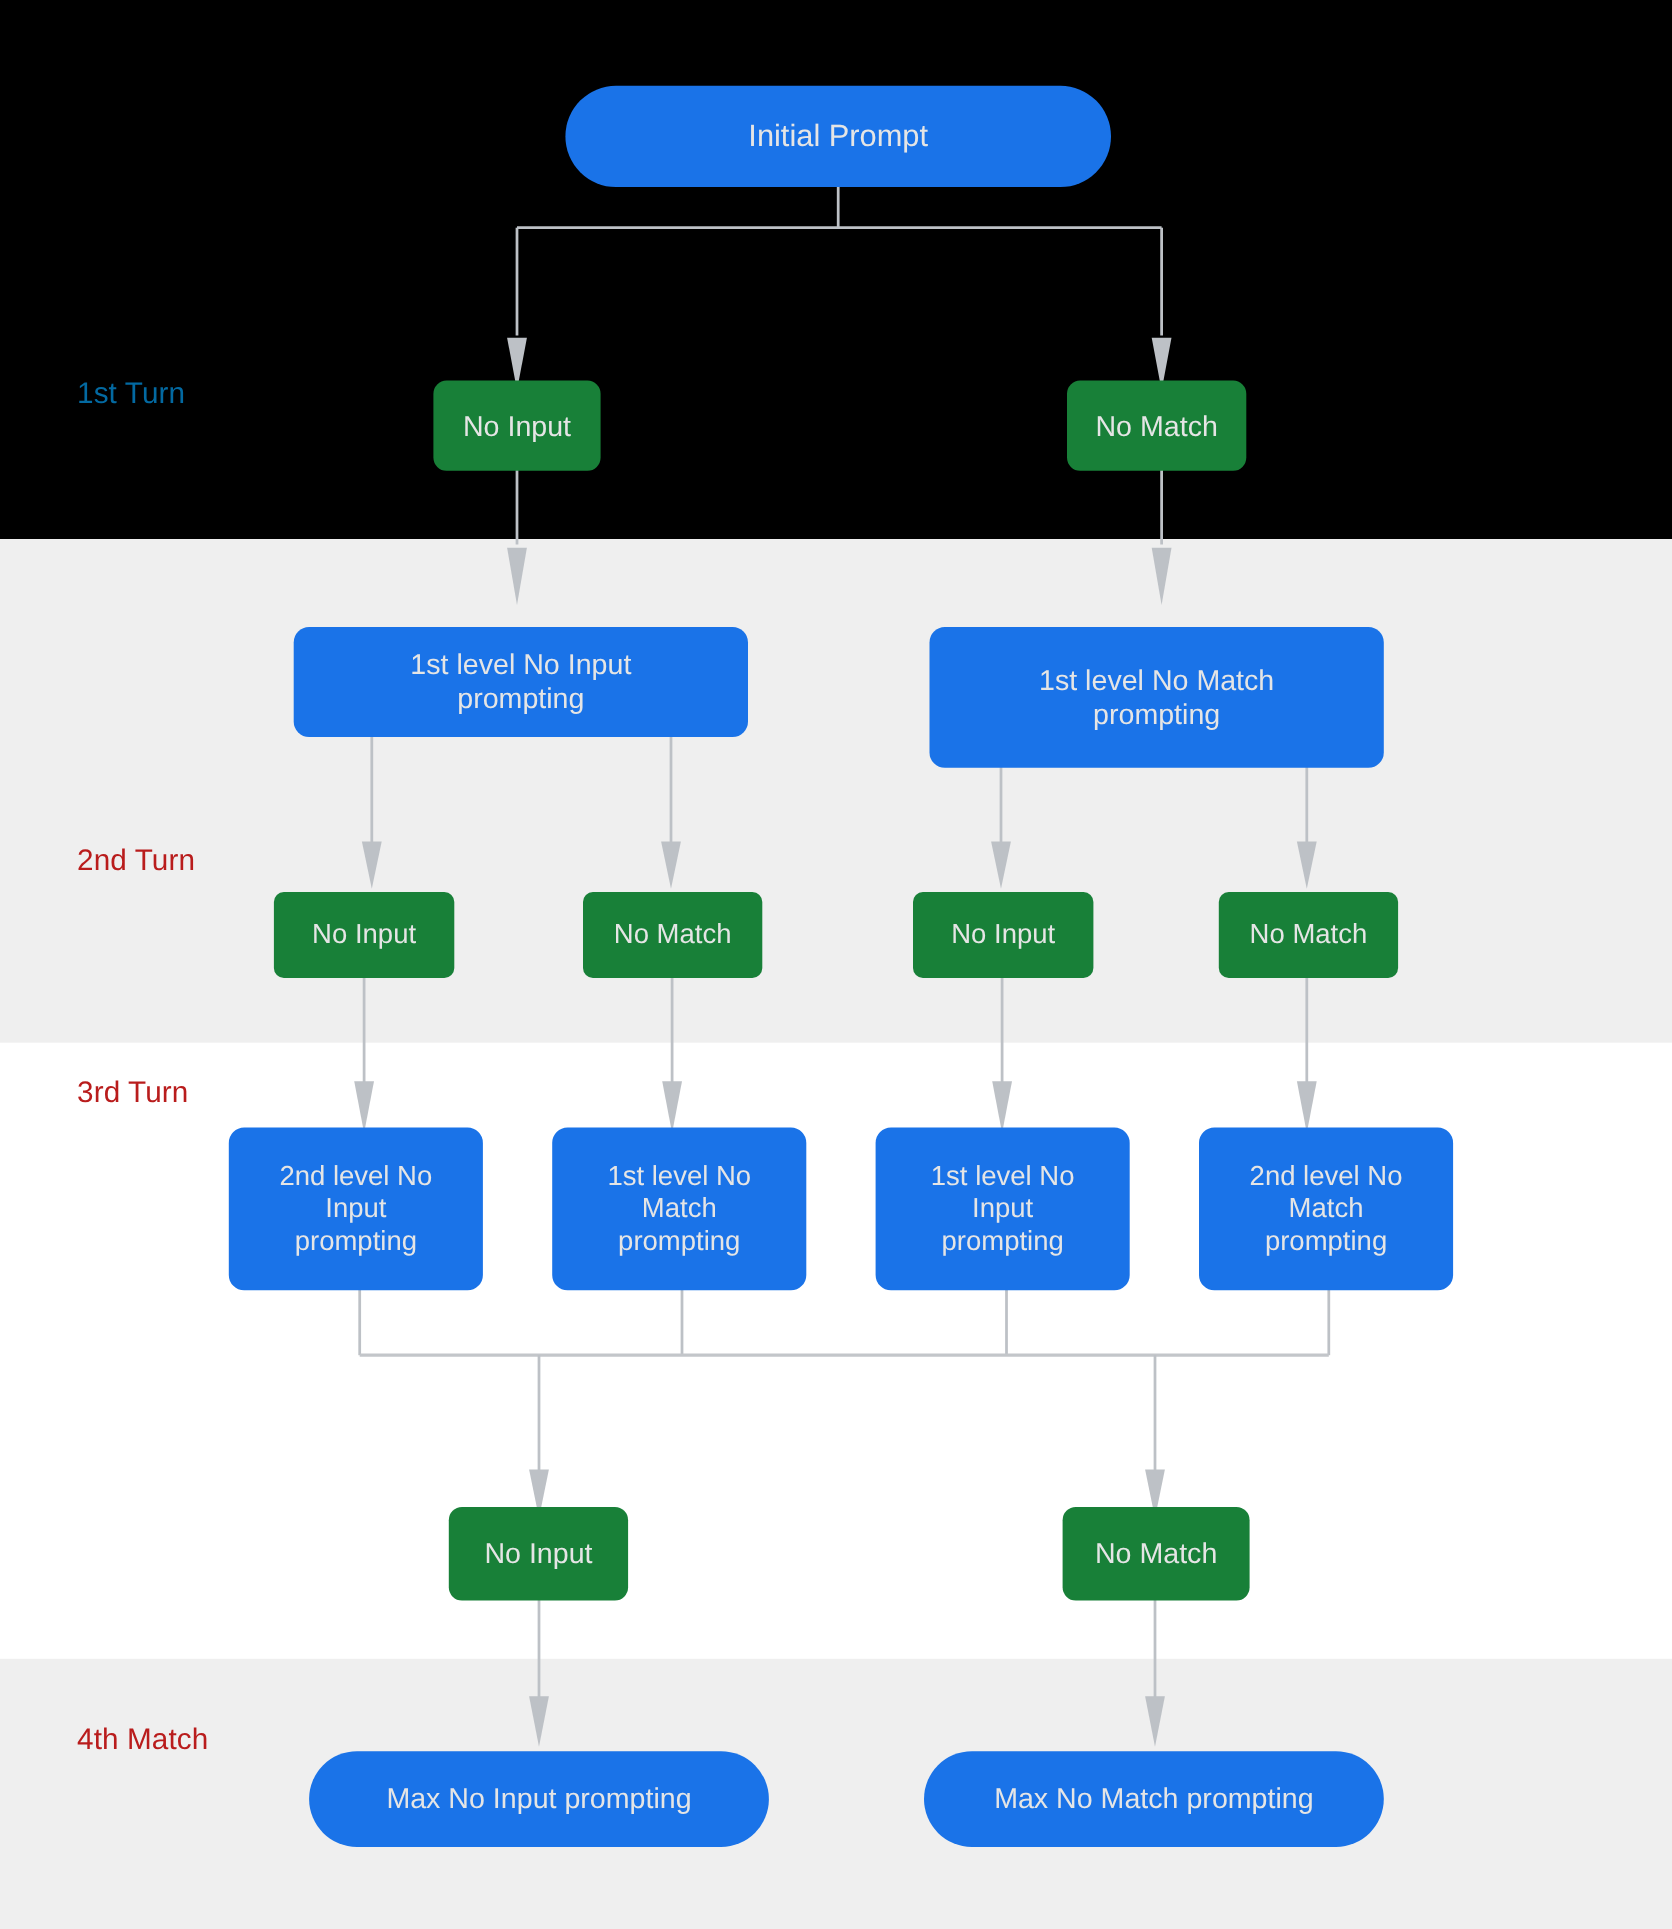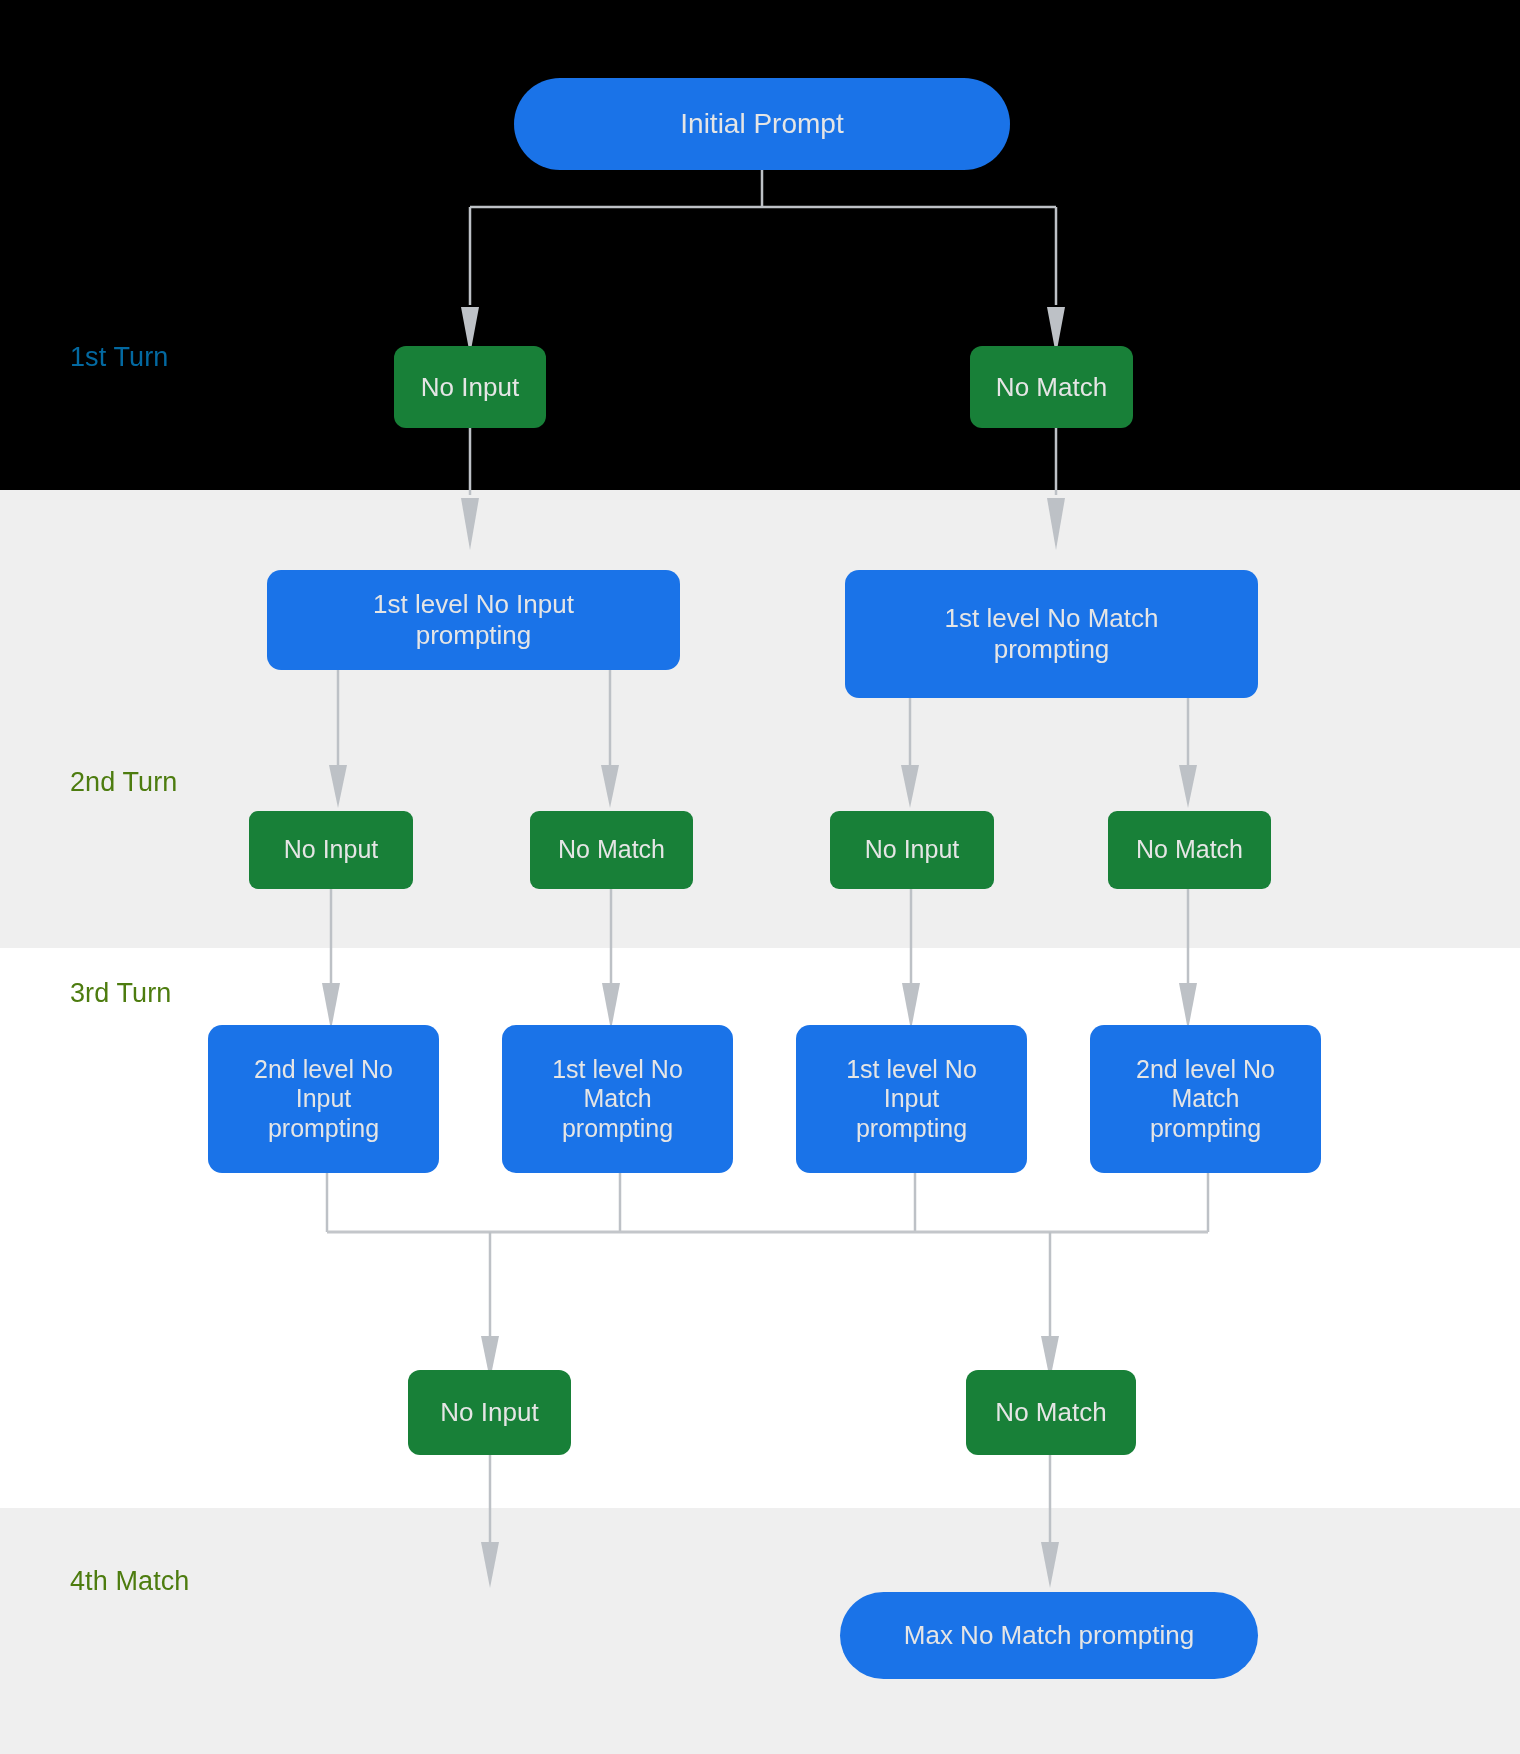--- a/index.html
+++ b/index.html
@@ -24,21 +24,21 @@
   }
   .band-1 { top: 0px;    height: 490px;  background: #000000; }
   .band-2 { top: 490px;  height: 458px;  background: #efefef; }
   .band-3 { top: 948px;  height: 560px;  background: #ffffff; }
   .band-4 { top: 1508px; height: 246px;  background: #efefef; }
 
   
   .turn-label {
     position: absolute;
     font-size: 27px;
-    color: #4d7c0f;
+    color: #b91c1c;
     letter-spacing: 0.1px;
     white-space: nowrap;
   }
   .turn-label.on-dark { color: #0369a1; }
 
   
   .node {
     position: absolute;
     box-sizing: border-box;
     display: flex;
@@ -163,15 +163,16 @@
   <div class="node blue r-lg" style="left:796px; top:1025px; width:231px; height:148px; font-size:25px;">1st level No
 Input
 prompting</div>
   <div class="node blue r-lg" style="left:1090px; top:1025px; width:231px; height:148px; font-size:25px;">2nd level No
 Match
 prompting</div>
 
   <div class="node green r-md" style="left:408px; top:1370px; width:163px; height:85px; font-size:26px;">No Input</div>
   <div class="node green r-md" style="left:966px; top:1370px; width:170px; height:85px; font-size:26px;">No Match</div>
 
+  <div class="node blue r-pill" style="left:281px; top:1592px; width:418px; height:87px; font-size:26px;">Max No Input prompting</div>
   <div class="node blue r-pill" style="left:840px; top:1592px; width:418px; height:87px; font-size:26px;">Max No Match prompting</div>
 
 </div>
 
 </body></html>

